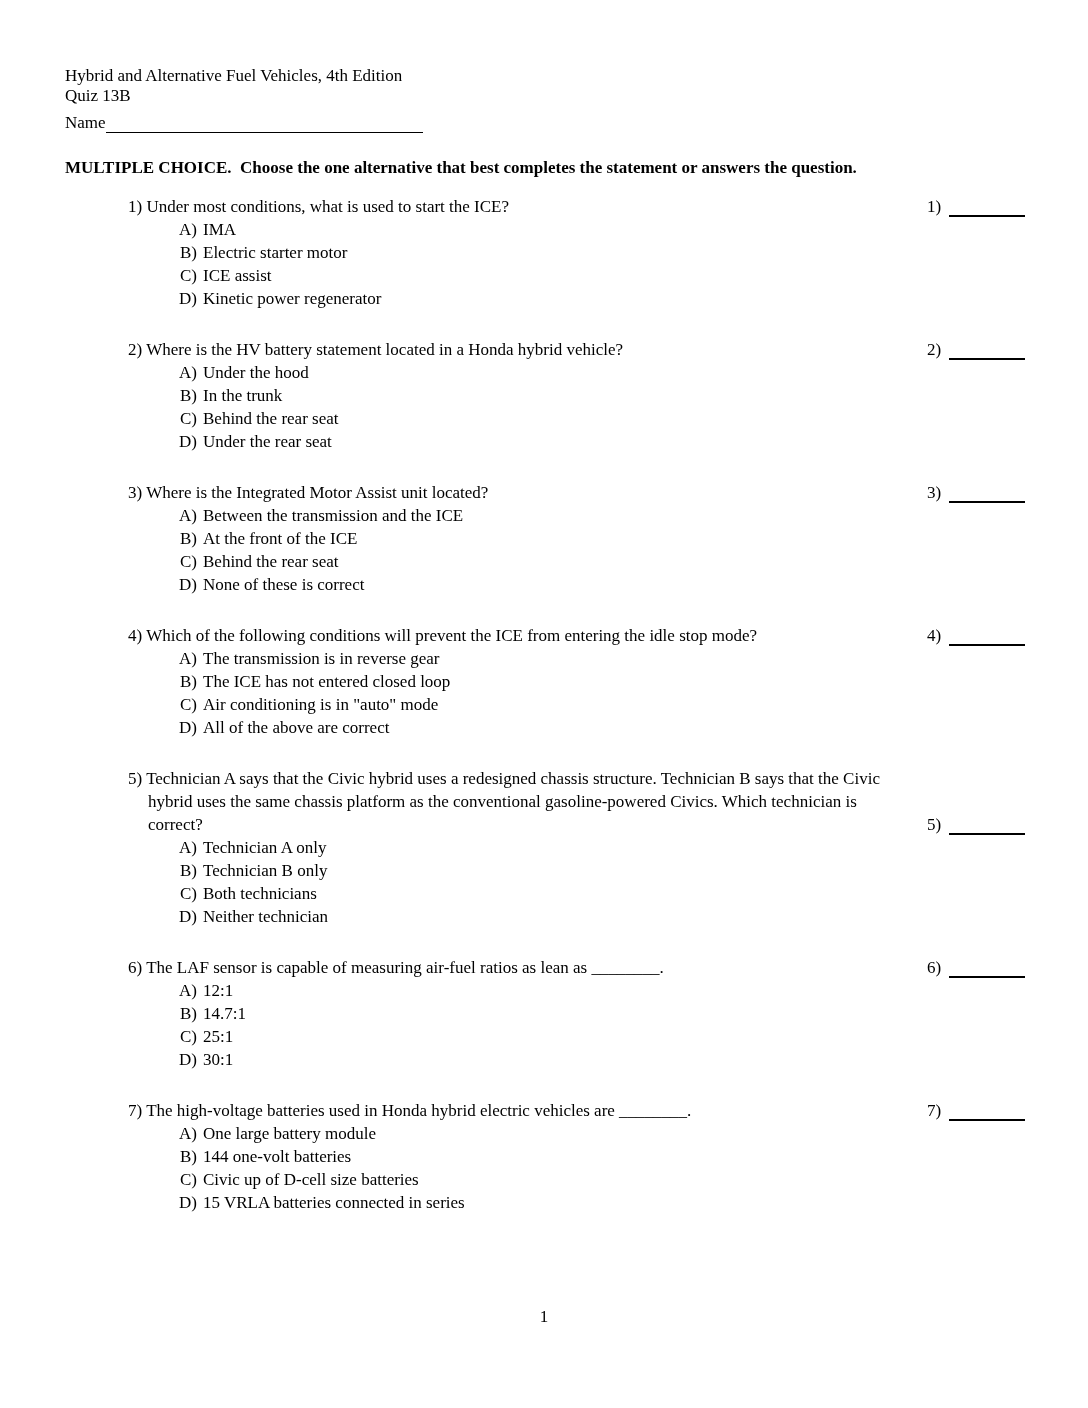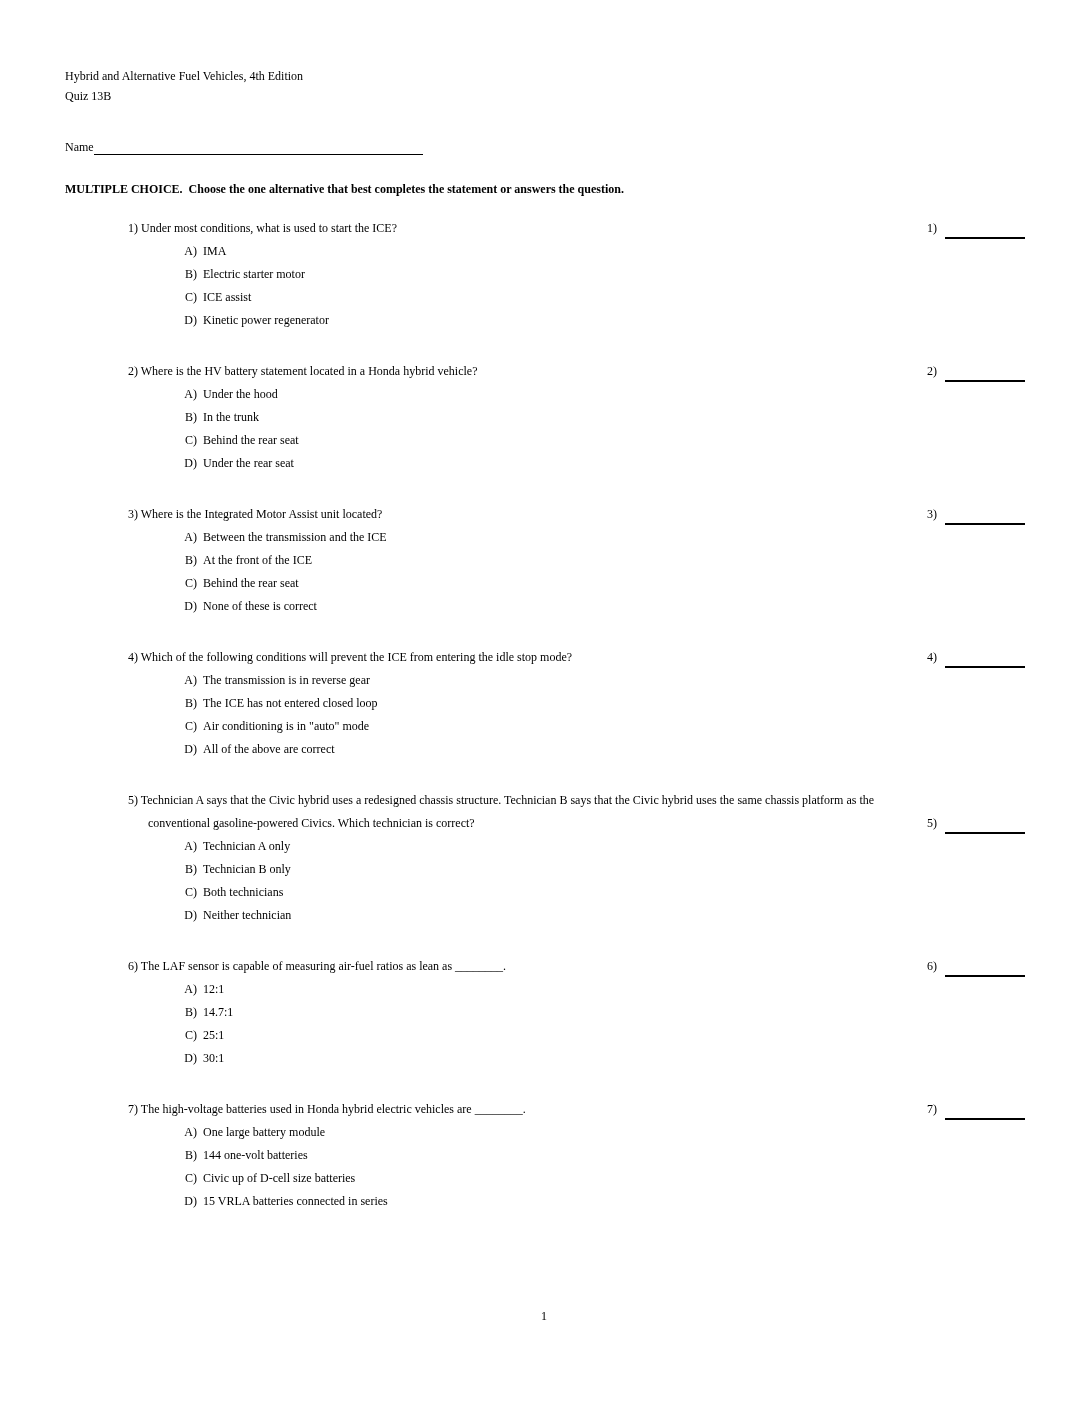--- a/index.html
+++ b/index.html
@@ -7,32 +7,32 @@
     padding: 0;
     background: #e8e8e8;
   }
   .page {
     position: relative;
     width: 1088px;
     height: 1408px;
     margin: 0 auto;
     background: #ffffff;
     font-family: "Liberation Serif", serif;
-    font-size: 12px;
+    font-size: 17px;
     color: #000000;
     box-sizing: border-box;
     padding: 66px 63px 0 65px;
     overflow: hidden;
   }
   .header-line {
     line-height: 20px;
     white-space: pre;
   }
   .name-row {
-    margin-top: 26px;
+    margin-top: 4px;
     display: flex;
     align-items: flex-end;
     width: 358px;
     height: 23px;
   }
   .name-line {
     flex: 1;
     height: 21px;
     border-bottom: 1.5px solid #000;
   }

